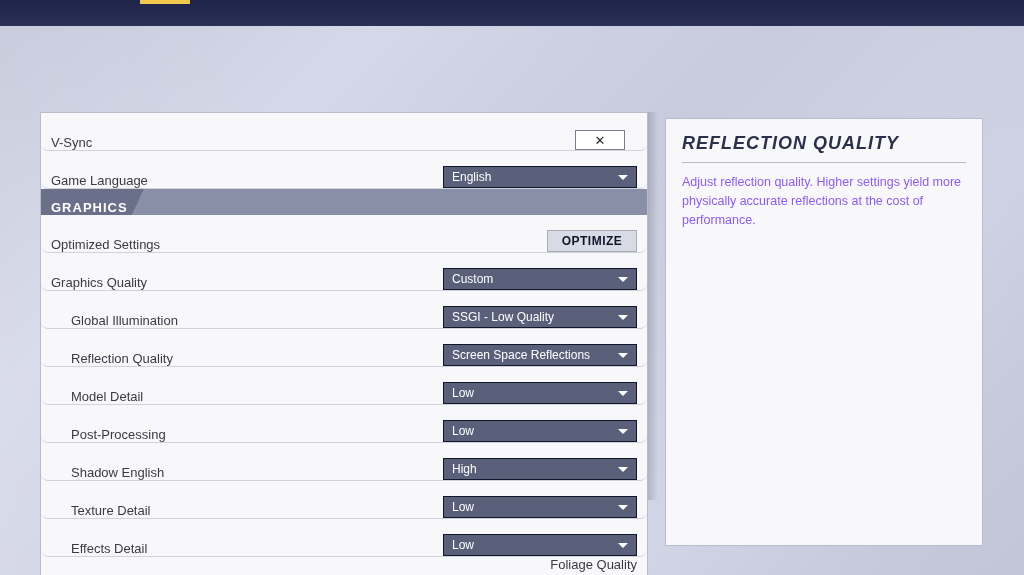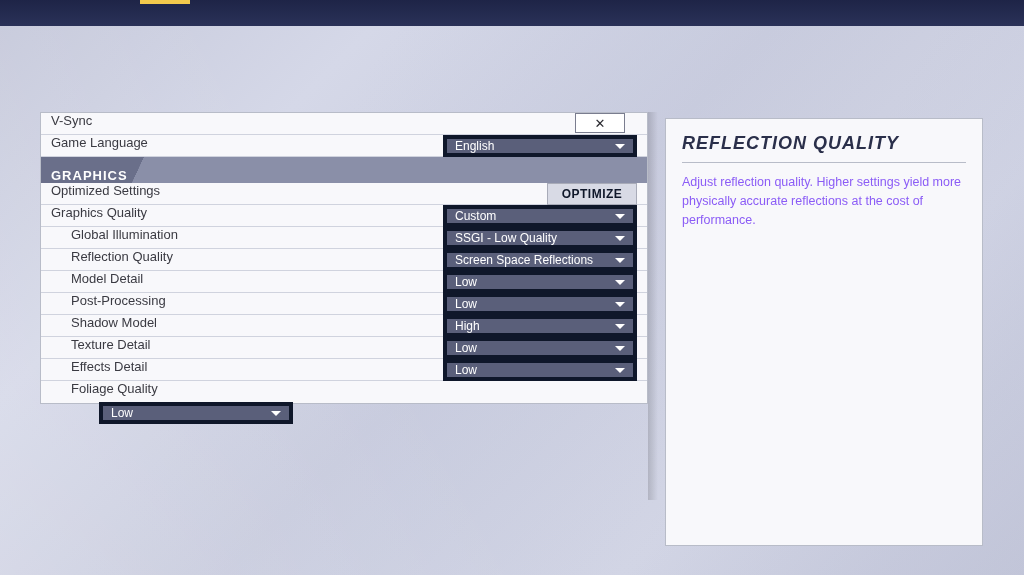--- a/index.html
+++ b/index.html
@@ -39,24 +39,25 @@
 .settings-panel {
   position: absolute;
   top: 112px;
   left: 40px;
   width: 608px;
   background: #f8f8fb;
   border: 1px solid #b8bcc8;
 }
 .row {
   display: flex;
-  align-items: flex-start;
-  height: 22px;
+  align-items: flex-end;
+  height: 38px;
   border-bottom: 1px solid #d0d3de;
   padding: 0 10px;
+  border-radius: 7px;
 }
 .row:last-child { border-bottom: none; flex-direction: column; }
 .row.indent { padding-left: 30px; gap: 6px; }
 .row-label {
   flex: 1;
   font-size: 13px;
   color: #3a3a42;
 }
 .checkbox-box {
   width: 50px;
@@ -73,21 +74,21 @@
 .dropdown {
   width: 194px;
   height: 22px;
   background: #5a5f7a;
   color: #fff;
   display: flex;
   align-items: center;
   justify-content: space-between;
   padding: 0 8px;
   font-size: 12px;
-  border: 4px solid #0f172a;
+  border: 1px solid #0f172a;
   cursor: pointer;
   margin-left: 28px;
 }
 .dropdown .arrow {
   width: 0; height: 0;
   border-left: 5px solid transparent;
   border-right: 5px solid transparent;
   border-top: 5px solid #fff;
 }
 .section-header {
@@ -242,21 +243,21 @@
 
   <div class="row indent">
     <span class="row-label">Post-Processing</span>
     <div class="dropdown">
       <span>Low</span>
       <span class="arrow"></span>
     </div>
   </div>
 
   <div class="row indent">
-    <span class="row-label">Shadow Model</span>
+    <span class="row-label">Shadow English</span>
     <div class="dropdown">
       <span>High</span>
       <span class="arrow"></span>
     </div>
   </div>
 
   <div class="row indent">
     <span class="row-label">Texture Detail</span>
     <div class="dropdown">
       <span>Low</span>

